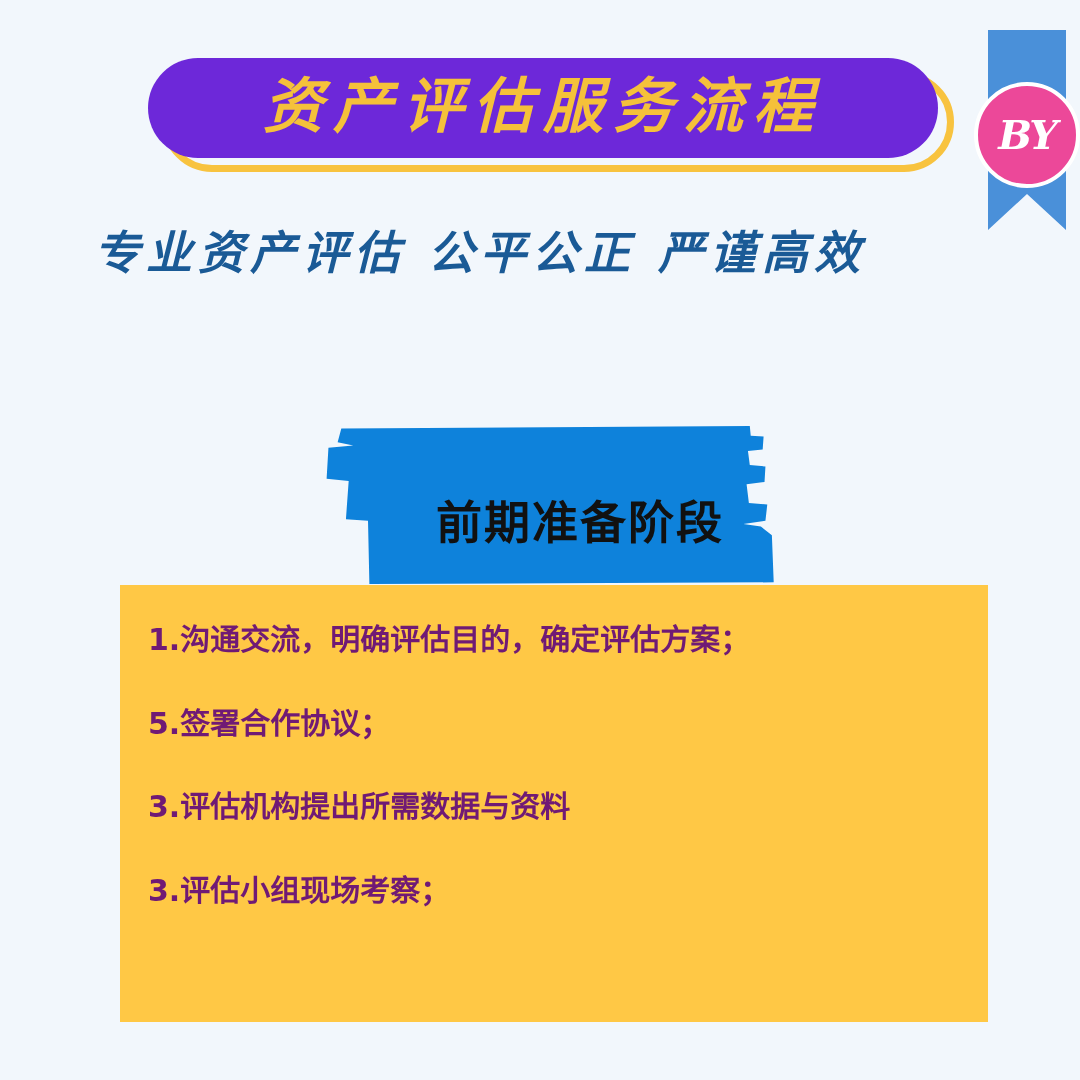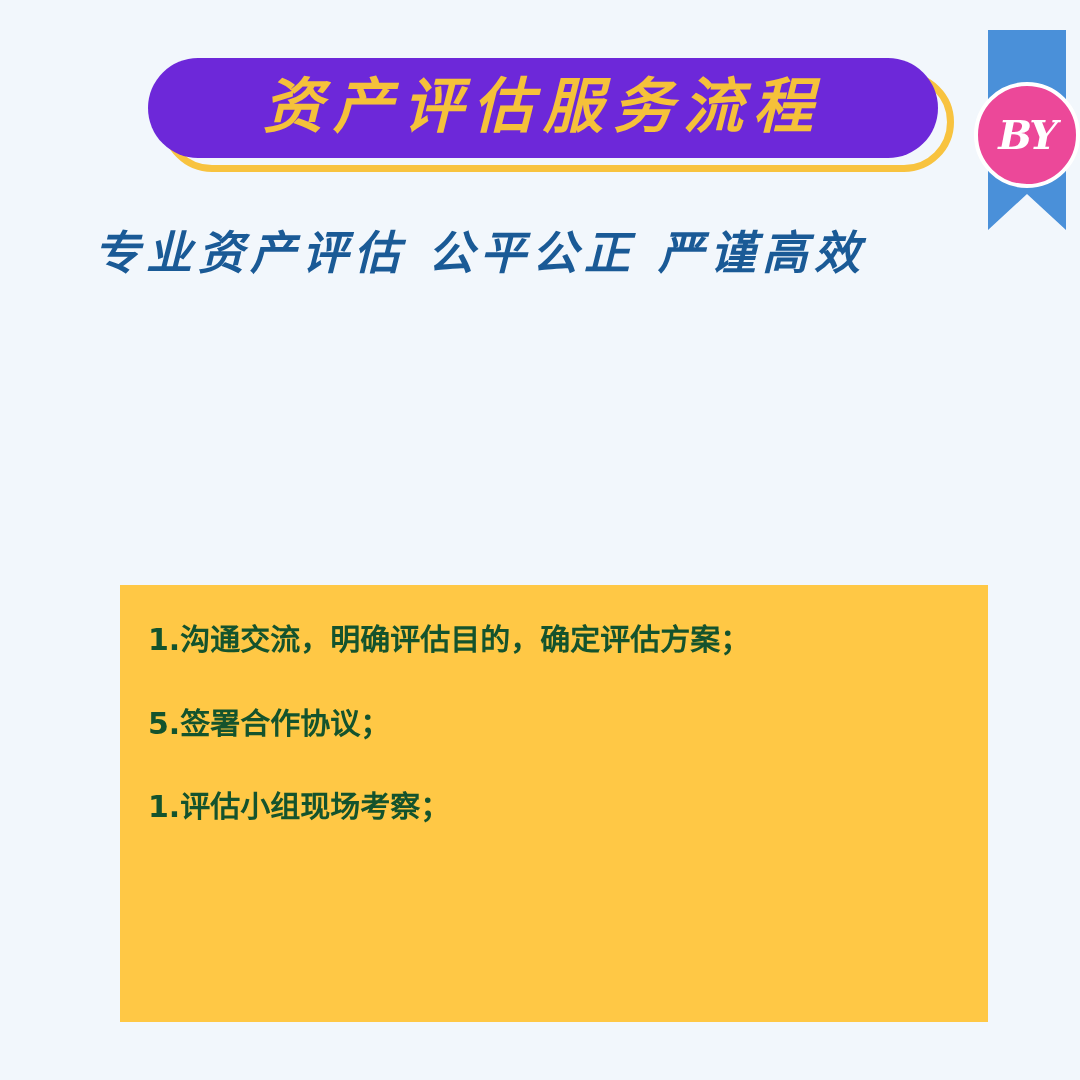--- a/index.html
+++ b/index.html
@@ -188,21 +188,21 @@
     background: #ffc845;
     padding: 36px 28px 0 28px;
     box-sizing: border-box;
   }
   .step-list {
     margin: 0;
     padding: 0;
     list-style: none;
   }
   .step-item {
-    color: #14532d;
+    color: #701a75;
     font-size: 30px;
     font-weight: bold;
     font-family: "DejaVu Sans", "Liberation Sans", sans-serif;
     line-height: 1.25;
     margin: 0 0 46px 0;
     white-space: nowrap;
   }
   .step-item:last-child {
     margin-bottom: 0;
   }
@@ -221,22 +221,27 @@
 
   <div class="ribbon">
     <div class="ribbon-body"></div>
     <div class="ribbon-circle">
       <span class="ribbon-initials">BY</span>
     </div>
   </div>
 
   <div class="subtitle">专业资产评估 公平公正 严谨高效</div>
 
+  <div class="stage-banner">
+    <div class="stage-shape"></div>
+    <div class="stage-label">前期准备阶段</div>
+  </div>
 
   <div class="content-card">
     <ul class="step-list">
       <li class="step-item">1.沟通交流，明确评估目的，确定评估方案；</li>
       <li class="step-item">5.签署合作协议；</li>
-      <li class="step-item">1.评估小组现场考察；</li>
+      <li class="step-item">3.评估机构提出所需数据与资料</li>
+      <li class="step-item">3.评估小组现场考察；</li>
     </ul>
   </div>
 
 </div>
 
 </body></html>

